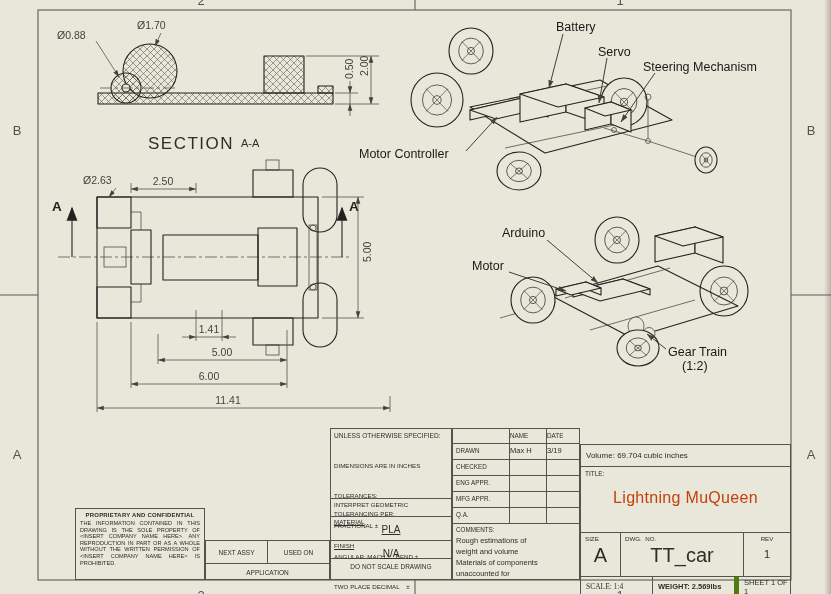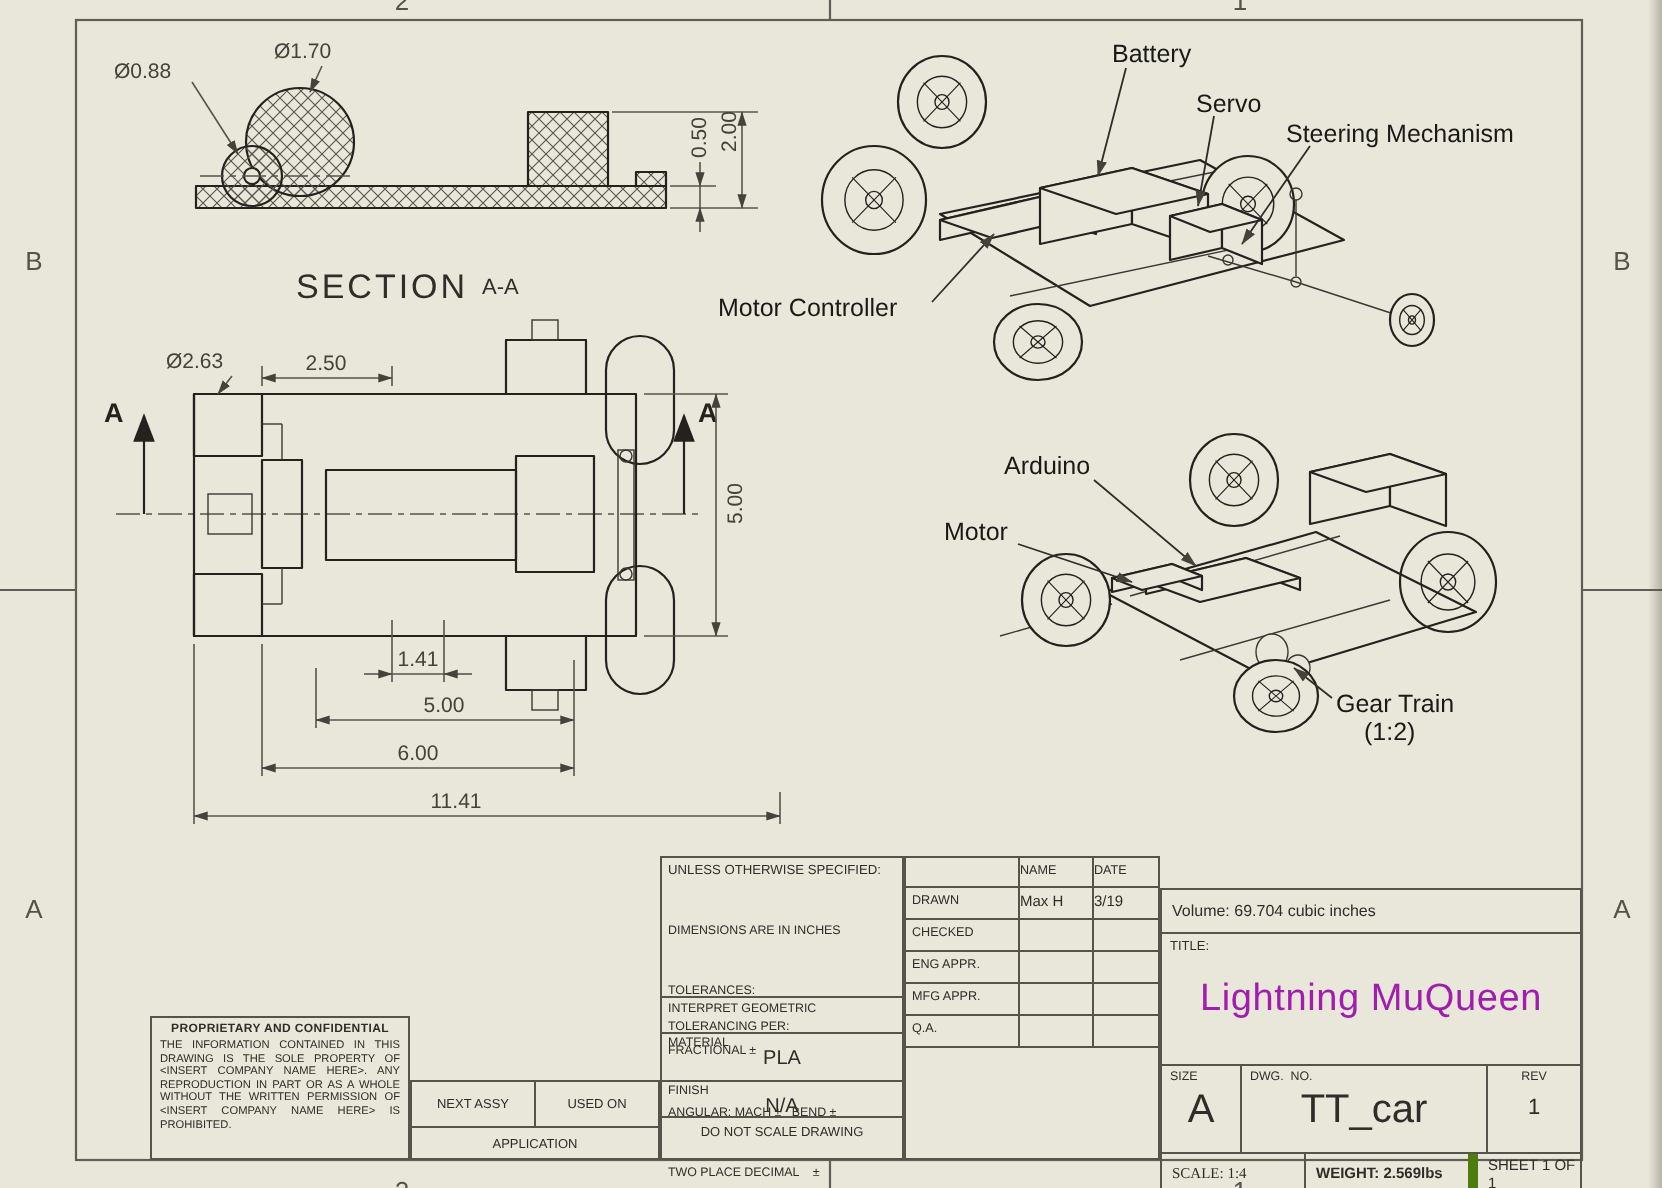--- a/index.html
+++ b/index.html
@@ -32,41 +32,41 @@
   .prop-body { font-size:5.6px; line-height:1.18; text-align:justify; padding:2px 4px; }
 
   .app-cells { display:flex; height:22px; border-bottom:1px solid #55534b; }
   .app-cell  { flex:1; font-size:6.5px; display:flex; align-items:center; justify-content:center; }
   .app-cell + .app-cell { border-left:1px solid #55534b; }
   .app-foot  { height:17px; font-size:6.5px; display:flex; align-items:center; justify-content:center; }
 
   .sp-head  { font-size:6.6px; padding:3px 3px 1px 3px; white-space:pre; }
   .sp-lines { font-size:6.2px; line-height:1.62; padding:1px 3px; white-space:pre; height:58px; box-sizing:border-box; }
   .sp-sec   { border-top:1px solid #55534b; font-size:6.2px; line-height:1.4; padding:2px 3px; height:18px; box-sizing:border-box; }
-  .sp-sec2  { border-top:1px solid #55534b; box-sizing:border-box; }
+  .sp-sec2  { border-top:1px solid #55534b; box-sizing:border-box;text-decoration:underline; }
   .sp-mat   { height:24px; }
   .sp-fin   { height:18px; }
   .sp-lbl   { font-size:6.2px; padding:1px 3px 0 3px; }
   .sp-val   { font-size:10px; text-align:center; margin-top:-1px; }
   .sp-dns   { border-top:1px solid #55534b; font-size:6.5px; text-align:center; padding-top:4px; height:16px; box-sizing:border-box; }
 
   .ap-row  { display:flex; border-bottom:1px solid #55534b; height:16px; box-sizing:border-box; }
   .ap-head { height:15px; }
   .ap-l { width:57px; border-right:1px solid #55534b; font-size:6.3px; padding:3px 0 0 3px; box-sizing:border-box; }
   .ap-n { width:37px; border-right:1px solid #55534b; font-size:7.5px; padding-top:2px; box-sizing:border-box; }
   .ap-d { flex:1; font-size:7.5px; text-align:left; padding-top:2px; }
   .ap-head .ap-n, .ap-head .ap-d { font-size:6.3px; padding-top:3px; }
   .ap-comments { padding:2px 3px; }
   .ap-clabel { font-size:6.3px; margin-bottom:2px; }
   .ap-cline { font-size:7.5px; line-height:11px; }
 
   .inf-vol   { height:22px; border-bottom:1px solid #55534b; font-size:8px; display:flex; align-items:center; padding-left:5px; box-sizing:border-box; }
   .inf-title { height:66px; border-bottom:1px solid #55534b; box-sizing:border-box; }
   .inf-tlabel{ font-size:6.5px; padding:3px 0 0 4px; }
-  .inf-tval  { font-size:19px; text-align:center; margin-top:12px; color:#a21caf; letter-spacing:.3px; }
+  .inf-tval  { font-size:16px; text-align:center; margin-top:12px; color:#c2410c; letter-spacing:.3px; }
   .inf-size  { height:44px; border-bottom:1px solid #55534b; display:flex; box-sizing:border-box; }
   .cell      { box-sizing:border-box; }
   .cell.sz   { width:40px;  border-right:1px solid #55534b; }
   .cell.dwg  { width:123px; border-right:1px solid #55534b; }
   .cell.rev  { flex:1; }
   .clab      { font-size:6.2px; padding:2px 0 0 4px; white-space:pre; }
   .cell.rev .clab { text-align:center; padding-left:0; }
   .cval      { text-align:center; }
   .cval.big  { font-size:20px; margin-top:2px; }
   .cell.rev .cval { font-size:11px; margin-top:6px; }
@@ -347,20 +347,27 @@
     <div class="ap-row">
       <div class="ap-l">MFG APPR.</div>
       <div class="ap-n"></div>
       <div class="ap-d"></div>
     </div>
     <div class="ap-row">
       <div class="ap-l">Q.A.</div>
       <div class="ap-n"></div>
       <div class="ap-d"></div>
     </div>
+    <div class="ap-comments">
+      <div class="ap-clabel">COMMENTS:</div>
+      <div class="ap-cline">Rough estimations of</div>
+      <div class="ap-cline">weight and volume</div>
+      <div class="ap-cline">Materials of components</div>
+      <div class="ap-cline">unaccounted for</div>
+    </div>
   </div>
 
   <div class="box" style="left:505px;top:16px;width:211px;height:152px;">
     <div class="inf-vol">Volume: 69.704 cubic inches</div>
     <div class="inf-title">
       <div class="inf-tlabel">TITLE:</div>
       <div class="inf-tval">Lightning MuQueen</div>
     </div>
     <div class="inf-size">
       <div class="cell sz">

